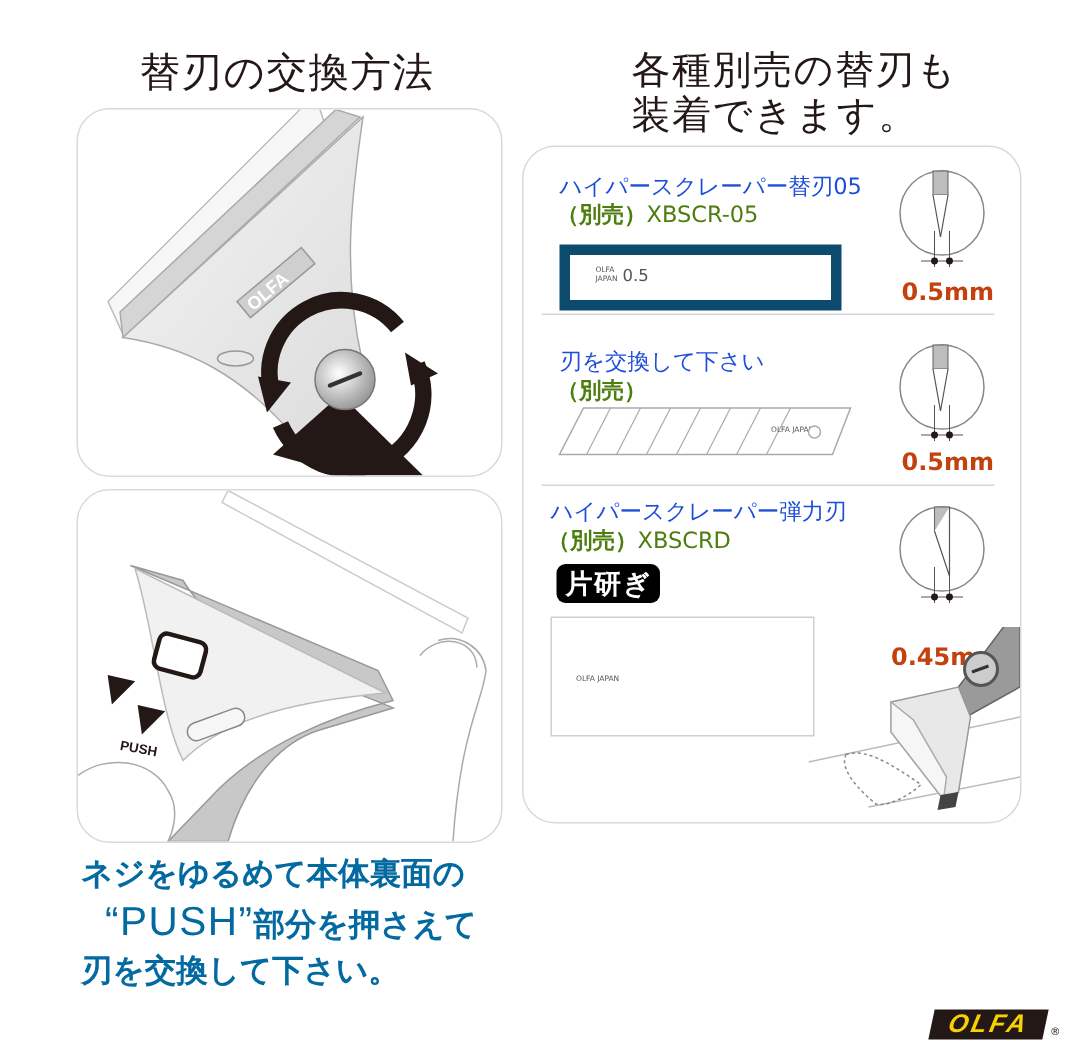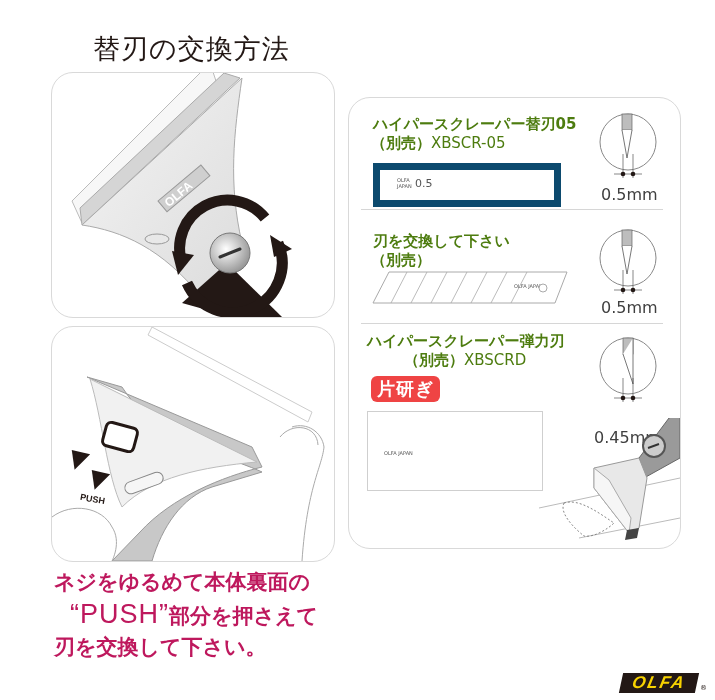--- a/index.html
+++ b/index.html
@@ -1,37 +1,39 @@
 <!DOCTYPE html>
 <html><head>
 <meta charset="utf-8">
 <style>
   html,body{margin:0;padding:0;background:#fff;}
   body{width:715px;height:700px;position:relative;overflow:hidden;font-family:"DejaVu Sans","Liberation Sans",sans-serif;color:#231815;}
   .abs{position:absolute;}
   .title{font-weight:normal;font-size:26px;letter-spacing:1px;line-height:1.15;color:#231815;}
   .panel{position:absolute;border:1.5px solid #d9d9d9;border-radius:22px;background:#fff;overflow:hidden;}
-  .item-title{position:absolute;font-weight:bold;font-size:15px;line-height:18px;color:#4d7c0f;white-space:nowrap;}
+  .item-title{position:absolute;font-weight:normal;font-size:15px;line-height:18px;color:#1d4ed8;white-space:nowrap;}
   .item-sub{position:absolute;font-size:15px;line-height:18px;color:#4d7c0f;white-space:nowrap;}
   .item-sub b{font-weight:bold;}
   .sep{position:absolute;height:1px;background:#d6d6d6;}
-  .mm{position:absolute;font-size:16px;color:#404040;}
-  .badge{position:absolute;background:#ef4444;color:#fff;font-weight:bold;font-size:18px;border-radius:6px;padding:1px 6px;letter-spacing:1px;}
-  .instr{position:absolute;font-weight:bold;font-size:21px;line-height:32px;color:#be185d;white-space:nowrap;}
+  .mm{position:absolute;font-size:16px;color:#c2410c;font-weight:bold;}
+  .badge{position:absolute;background:#000000;color:#fff;font-weight:bold;font-size:18px;border-radius:6px;padding:1px 6px;letter-spacing:1px;}
+  .instr{position:absolute;font-weight:bold;font-size:21px;line-height:32px;color:#0369a1;white-space:nowrap;}
   .instr .push{font-size:27px;font-family:"Liberation Sans",sans-serif;font-weight:normal;letter-spacing:1px;}
   .olfa-logo{position:absolute;left:621px;top:673px;width:76px;height:20px;background:#231815;display:flex;align-items:center;justify-content:center;transform:skewX(-12deg);}
   .olfa-logo span{color:#f8d200;font-weight:bold;font-style:italic;font-size:17px;letter-spacing:2px;font-family:"Liberation Sans",sans-serif;}
   .reg{position:absolute;left:700px;top:684px;font-size:7px;color:#231815;}
 </style>
 </head>
 <body>
 
 <div class="abs title" style="left:93px;top:33px;font-size:27px;">替刃の交換方法</div>
 
 <div class="abs title" style="left:421px;top:33px;">
+  <div>各種別売の替刃も</div>
+  <div>装着できます。</div>
 </div>
 
 <div class="panel" style="left:51px;top:72px;width:282px;height:244px;">
   <svg width="282" height="244" viewBox="0 0 282 244">
     <defs>
       <linearGradient id="bl" x1="0" y1="0" x2="1" y2="1">
         <stop offset="0" stop-color="#f4f4f4"></stop>
           <stop offset="1" stop-color="#dcdcdc"></stop>
       </linearGradient>
       <radialGradient id="sc" cx="0.4" cy="0.4" r="0.7">
@@ -136,21 +138,21 @@
       <line x1="18" y1="66" x2="46" y2="66" stroke="#555" stroke-width="0.7"></line>
       <circle cx="27" cy="66" r="2.3" fill="#231815"></circle>
         <circle cx="37" cy="66" r="2.3" fill="#231815"></circle>
     </svg>
     <div class="mm" style="left:252px;top:200px;">0.5mm</div>
   </div>
   <div class="sep" style="left:12px;top:225px;width:302px;"></div>
 
   <div>
     <div class="item-title" style="left:18px;top:234px;">ハイパースクレーパー弾力刃</div>
-    <div class="item-sub" style="left:16px;top:253px;margin-left:39px;"><b>（別売）</b><span>XBSCRD</span></div>
+    <div class="item-sub" style="left:16px;top:253px;"><b>（別売）</b><span>XBSCRD</span></div>
     <div class="badge" style="left:22px;top:278px;">片研ぎ</div>
     <div class="abs" style="left:18px;top:313px;width:174px;height:78px;border:1px solid #cfcfcf;">
       <span class="abs" style="left:16px;top:38px;font-size:5px;color:#555;">OLFA JAPAN</span>
     </div>
     <svg class="abs" style="left:247px;top:234px;" width="70" height="90" viewBox="0 0 70 90">
       <circle cx="32" cy="34" r="28" fill="#fff" stroke="#888"></circle>
       <rect x="27" y="6" width="10" height="16" fill="#bdbdbd" stroke="#666" stroke-width="0.7"></rect>
       <polyline points="27,22 37,52 37,6" fill="#fff" stroke="#555" stroke-width="0.8"></polyline>
       <line x1="27" y1="46" x2="27" y2="70" stroke="#555" stroke-width="0.7"></line>
       <line x1="37" y1="46" x2="37" y2="70" stroke="#555" stroke-width="0.7"></line>

